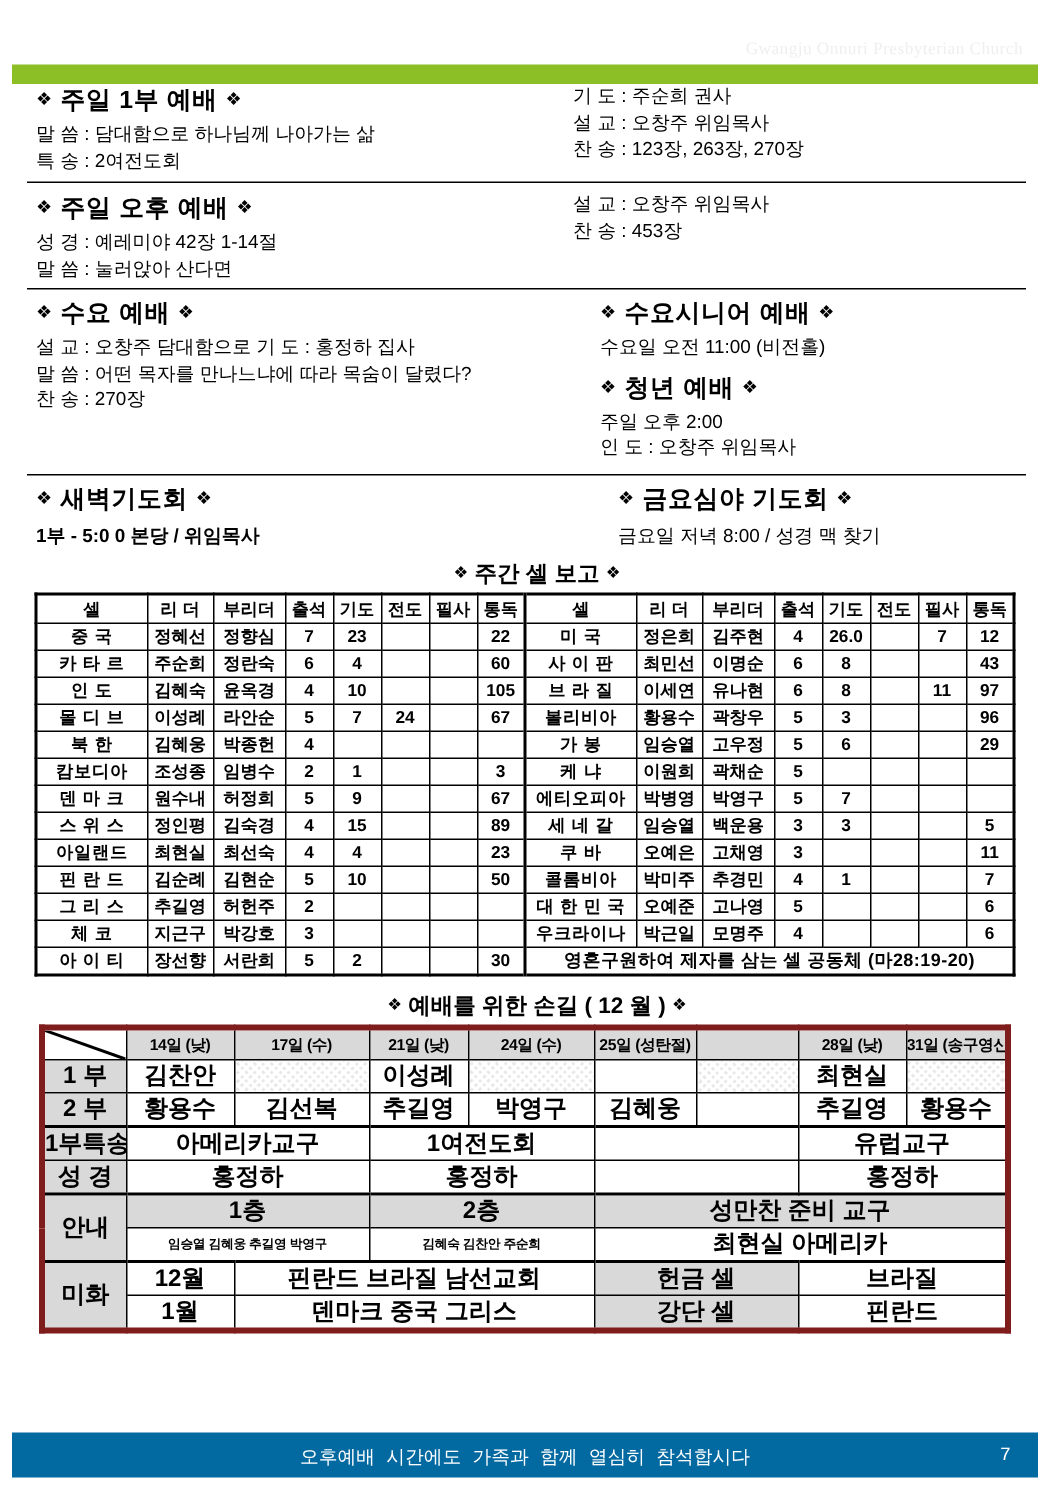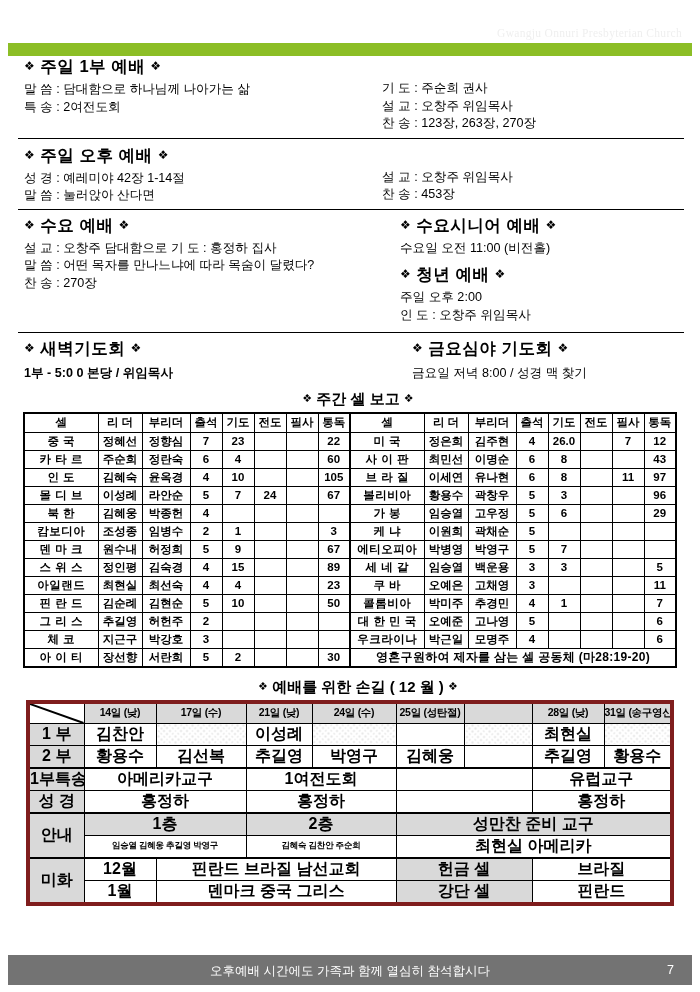--- a/index.html
+++ b/index.html
@@ -8,43 +8,43 @@
     font-family:"Liberation Sans","DejaVu Sans",sans-serif;
     color:#000;overflow:hidden;position:relative;
   }
   .watermark{
     position:absolute;top:27px;right:18px;
     font-size:11.5px;color:#efefef;letter-spacing:.3px;
     font-family:"Liberation Serif","DejaVu Serif",serif;
   }
   .bar-top{position:absolute;top:43px;left:8px;right:8px;height:13px;background:#8cbe26;}
   .bar-bottom{
-    position:absolute;top:955px;left:8px;right:8px;height:30px;background:#737373;
-    color:#fff;font-size:12.5px;
+    position:absolute;top:955px;left:8px;right:8px;height:30px;background:#0369a1;
+    color:#fff;font-size:12.5px;font-family:Liberation Mono, monospace;
   }
   .bar-bottom .ftxt{position:absolute;left:0;right:0;top:8px;text-align:center;}
   .bar-bottom .pno{position:absolute;right:18px;top:8px;}
 
   .page{position:absolute;top:56px;left:0;right:0;}
 
   
   .sec-title{
     font-size:16.5px;font-weight:bold;margin:0 0 3px 0;letter-spacing:.5px;
     white-space:nowrap;
   }
   .sec-title .dia{font-size:12px;vertical-align:2px;}
   .ln{font-size:12.6px;line-height:17.5px;white-space:nowrap;}
   .ln .lbl{display:inline-block;}
   .block{position:relative;}
   .cols{display:flex;justify-content:flex-end;}
   .colL{width:372px;padding-left:24px;box-sizing:border-box;}
   .colR{flex:1;padding-left:10px;box-sizing:border-box;}
   .rule{border-top:1.4px solid #000;margin:5px 16px 6px 18px;}
   .rule2{border-top:1.4px solid #000;margin:4px 16px 5px 18px;}
-  .rcol-pad{padding-top:24px;}
+  .rcol-pad{}
 
   
   .center-title{
     text-align:center;font-size:15px;font-weight:bold;margin:7px 0 3px 16px;
   }
   .center-title .dia{font-size:11px;vertical-align:2px;}
   table.grid{border-collapse:collapse;table-layout:fixed;}
   table.grid td,table.grid th{
     border:1px solid #000;font-size:11.5px;text-align:center;
     padding:0;height:17px;font-weight:bold;overflow:hidden;white-space:nowrap;

